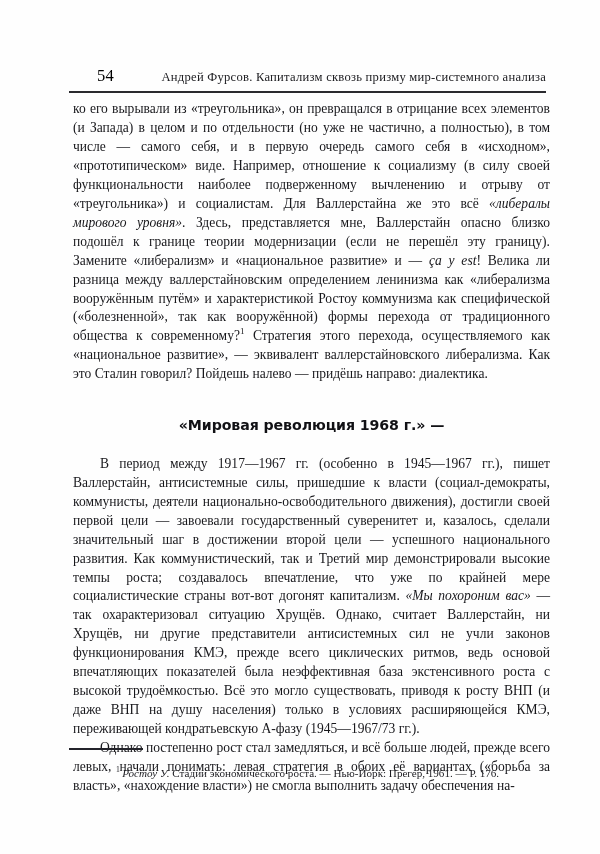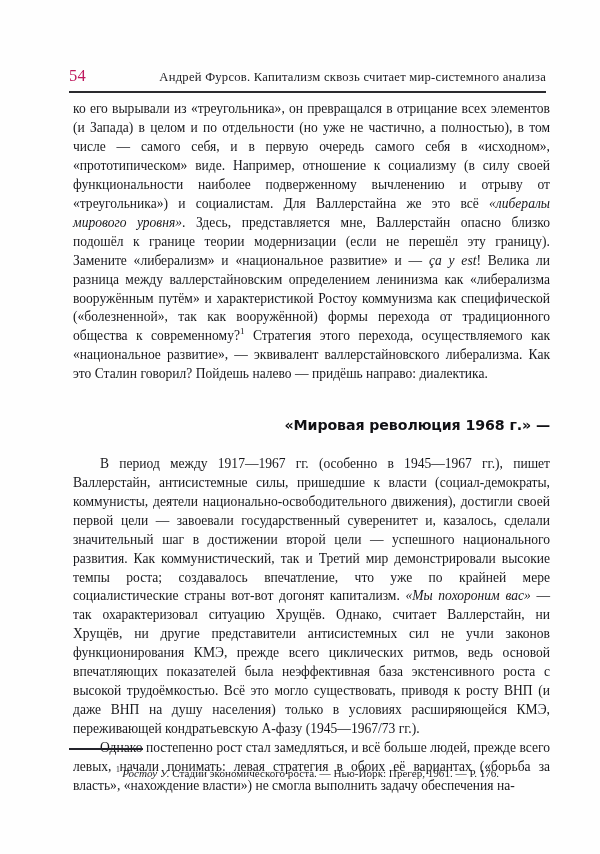--- a/index.html
+++ b/index.html
@@ -24,22 +24,23 @@
     left: 69px;
     top: 66px;
     width: 477px;
     display: flex;
     align-items: baseline;
     justify-content: flex-start;
   }
   .folio {
     font-size: 16.5px;
     letter-spacing: 0.2px;
-    color: #be185d;
+    color: #000000;
     flex: 0 0 auto;
+    margin-left: 28px;
   }
   .head-title {
     font-size: 12.6px;
     letter-spacing: 0.25px;
     color: #202024;
     margin-left: auto;
     white-space: nowrap;
   }
   .head-rule {
     position: absolute;
@@ -77,21 +78,21 @@
 
   
   h2.section {
     margin: 0;
     font-family: "DejaVu Sans", "Liberation Sans", sans-serif;
     font-size: 14.2px;
     font-weight: bold;
     line-height: 22.5px;
     letter-spacing: -0.1px;
     color: #111115;
-    text-align: right;
+    text-align: center;
   }
   .gap-before-heading { height: 30px; }
   .gap-after-heading  { height: 18px; }
 
   
   .footnote-zone {
     position: absolute;
     left: 69px;
     top: 748px;
     width: 477px;
@@ -116,21 +117,21 @@
     margin-right: 2.5px;
   }
 </style>
 </head>
 <body>
 
 <div class="page">
 
   <div class="running-head">
     <span class="folio">54</span>
-    <span class="head-title">Андрей Фурсов. Капитализм сквозь считает мир-системного анализа</span>
+    <span class="head-title">Андрей Фурсов. Капитализм сквозь призму мир-системного анализа</span>
   </div>
   <div class="head-rule"></div>
 
   <div class="column">
 
     <p class="body"><span>ко его вырывали из «треугольника», он превращался в отрицание всех элементов (и Запада) в целом и по отдельности (но уже не частично, а полностью), в том числе — самого себя, и в первую очередь самого себя в «исходном», «прототипическом» виде. Например, отношение к социализму (в силу своей функциональности наиболее подверженному вычленению и отрыву от «треугольника») и социалистам. Для Валлерстайна же это всё </span><span class="ital">«либералы мирового уровня»</span><span>. Здесь, представляется мне, Валлерстайн опасно близко подошёл к границе теории модернизации (если не перешёл эту границу). Замените «либерализм» и «национальное развитие» и — </span><span class="ital">ça y est</span><span>! Велика ли разница между валлерстайновским определением ленинизма как «либерализма вооружённым путём» и характеристикой Ростоу коммунизма как специфической («болезненной», так как вооружённой) формы перехода от традиционного общества к современному?</span><sup class="fn">1</sup><span> Стратегия этого перехода, осуществляемого как «национальное развитие», — эквивалент валлерстайновского либерализма. Как это Сталин говорил? Пойдешь налево — придёшь направо: диалектика.</span></p>
 
     <div class="gap-before-heading"></div>
 
     <h2 class="section">

